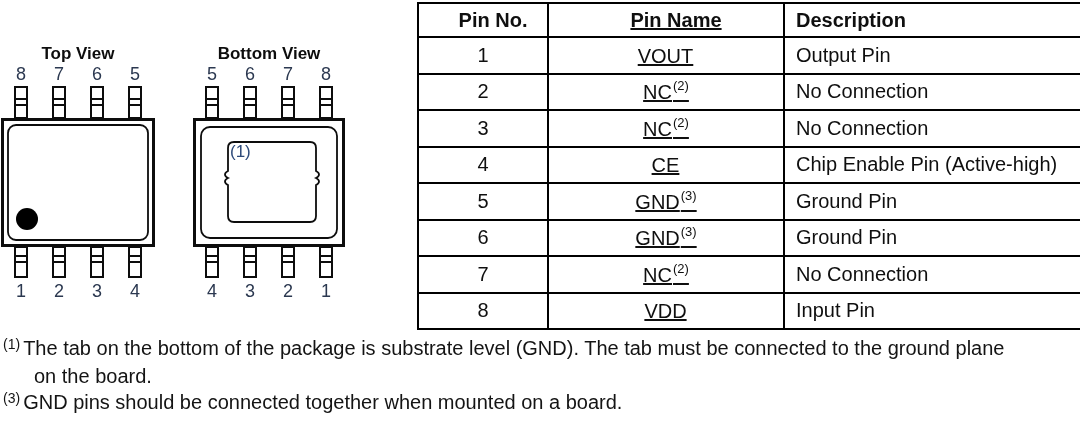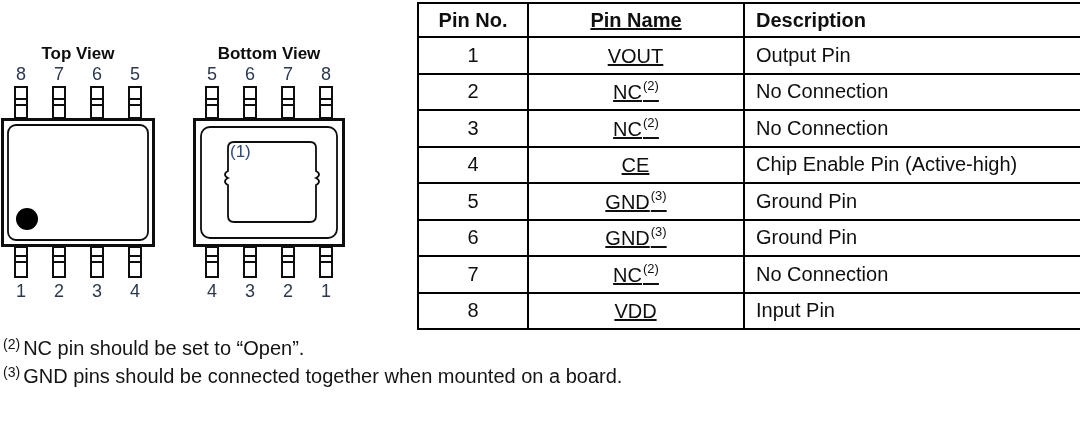--- a/index.html
+++ b/index.html
@@ -22,21 +22,21 @@
   .pin span{position:absolute;left:0;right:0;height:0;border-top:2px solid #0d0d0d;}
   .pin-t .l1{top:10px}.pin-t .l2{top:16px}
   .pin-b .l1{top:7px}.pin-b .l2{top:13px}
   .pkg-body{position:absolute;top:74px;left:0;}
   .pad-label{position:absolute;left:37px;top:99px;font-size:17px;line-height:17px;color:#2d4a7a;}
 
   
   #pin-table{position:absolute;left:417px;top:2px;border-collapse:collapse;table-layout:fixed;
              width:666px;font-size:20px;color:#0f0f0f;}
   #pin-table th,#pin-table td{border:2px solid #000;background:#fff;padding:0;overflow:hidden;}
-  #pin-table th{font-weight:bold;height:32px;}
+  #pin-table th{font-weight:bold;height:32px;padding-left:20px;}
   #pin-table td{height:34.5px;}
   #pin-table th:last-child,#pin-table td:last-child{border-right:none;}
   .col-no{width:108px;text-align:center;}
   .col-name{width:214px;text-align:center;text-decoration:underline;}
   .col-desc{width:344px;text-align:left;padding-left:11px !important;}
   sup.cell-sup{font-size:13px;position:relative;top:-1px;vertical-align:super;margin-left:1px;}
 
   
   #footnotes{position:absolute;left:3px;top:335px;width:1017px;font-size:20px;color:#141414;}
   .footnote{padding-left:31px;text-indent:-31px;line-height:26px;}
@@ -207,20 +207,20 @@
       <tr>
         <td class="col-no">8</td>
         <td class="col-name"><span>VDD</span><sup class="cell-sup"></sup></td>
         <td class="col-desc">Input Pin</td>
       </tr>
     </tbody>
   </table>
 
   <div id="footnotes">
     <div class="footnote">
-      <span class="fn-marker">(2)</span><span>NC pin should be set to “Open”.</span>
+      <span class="fn-marker">(1)</span><span>The tab on the bottom of the package is substrate level (GND). The tab must be connected to the ground plane on the board.</span>
     </div>
     <div class="footnote">
       <span class="fn-marker">(3)</span><span>GND pins should be connected together when mounted on a board.</span>
     </div>
   </div>
 
 </div>
 
 </body></html>

